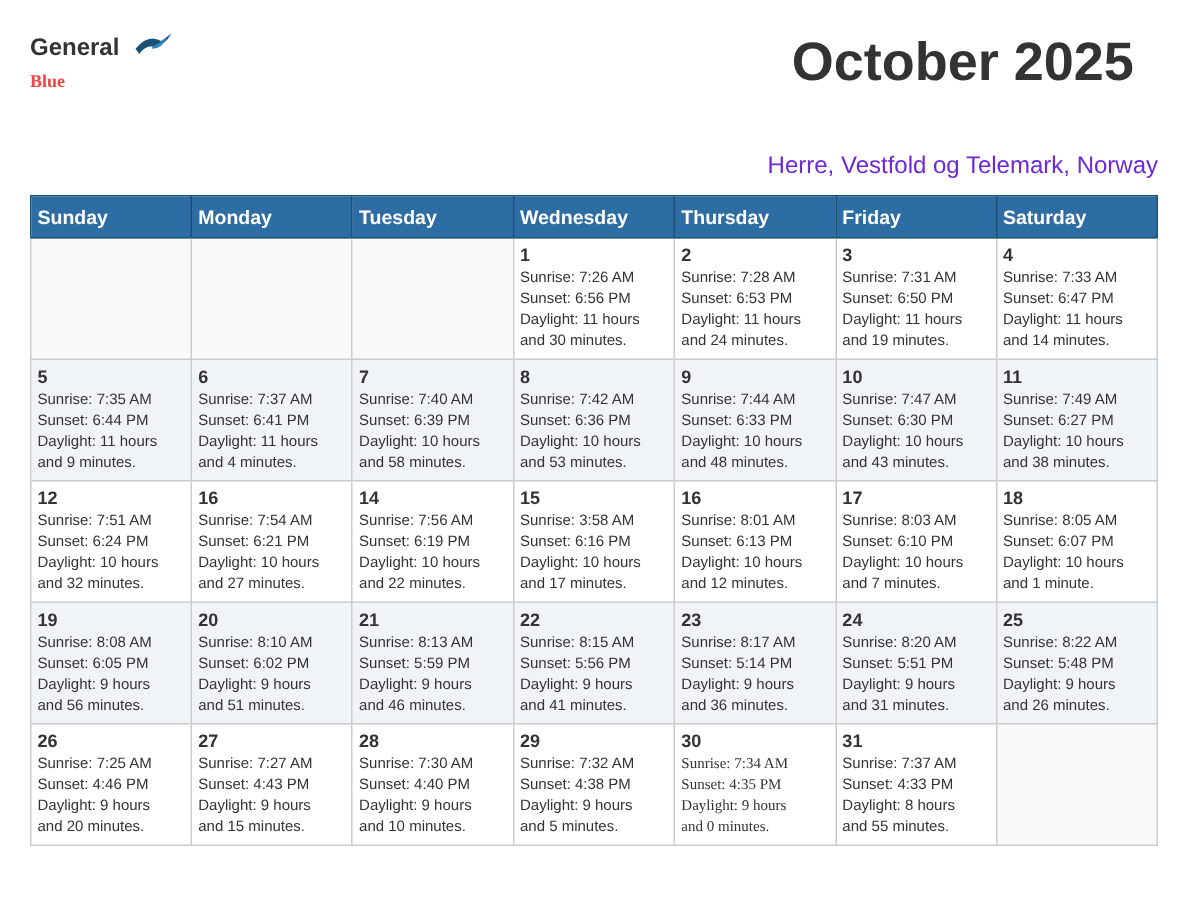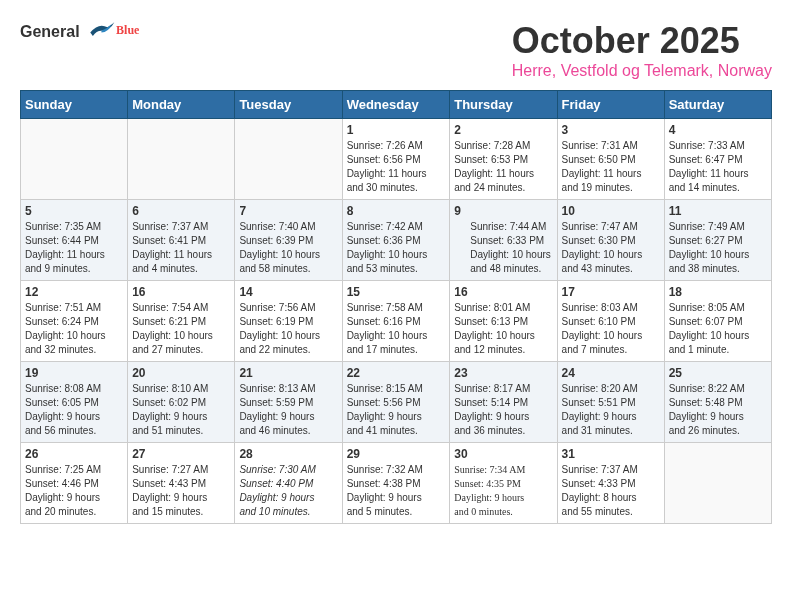--- a/index.html
+++ b/index.html
@@ -15,38 +15,39 @@
       justify-content: space-between;
       align-items: flex-start;
       margin-bottom: 10px;
     }
     .logo-icon {
       display: flex;
       align-items: center;
     }
     .logo-text {
       display: flex;
-      flex-direction: row;
+      flex-direction: column;
     }
     .logo-bird {
       width: 30px;
       height: 25px;
       margin-left: 2px;
     }
     .title-area {
-      text-align: left;
+      text-align: center;
     }
     .month-title {
       font-size: 36px;
       font-weight: bold;
       color: #333;
     }
     .location-title {
       font-size: 16px;
-      color: #ec4899;
+      color: #6d28d9;
+      margin-top: 40px;
     }
     .calendar {
       width: 100%;
       border-collapse: collapse;
       border: 1px solid #ccc;
     }
     .calendar th {
       background-color: #2e6da4;
       color: white;
       padding: 6px 4px;
@@ -180,21 +181,21 @@
         </td>
         <td>
           <div class="day-number">8</div>
           <div class="day-info" style="white-space: pre-line;">Sunrise: 7:42 AM
 Sunset: 6:36 PM
 Daylight: 10 hours
 and 53 minutes.</div>
         </td>
         <td>
           <div class="day-number">9</div>
-          <div class="day-info" style="white-space: pre-line; margin-left: 16px;">Sunrise: 7:44 AM
+          <div class="day-info" style="white-space: pre-line;">Sunrise: 7:44 AM
 Sunset: 6:33 PM
 Daylight: 10 hours
 and 48 minutes.</div>
         </td>
         <td>
           <div class="day-number">10</div>
           <div class="day-info" style="white-space: pre-line;">Sunrise: 7:47 AM
 Sunset: 6:30 PM
 Daylight: 10 hours
 and 43 minutes.</div>
@@ -224,21 +225,21 @@
         </td>
         <td>
           <div class="day-number">14</div>
           <div class="day-info" style="white-space: pre-line;">Sunrise: 7:56 AM
 Sunset: 6:19 PM
 Daylight: 10 hours
 and 22 minutes.</div>
         </td>
         <td>
           <div class="day-number">15</div>
-          <div class="day-info" style="white-space: pre-line;">Sunrise: 7:58 AM
+          <div class="day-info" style="white-space: pre-line;">Sunrise: 3:58 AM
 Sunset: 6:16 PM
 Daylight: 10 hours
 and 17 minutes.</div>
         </td>
         <td>
           <div class="day-number">16</div>
           <div class="day-info" style="white-space: pre-line;">Sunrise: 8:01 AM
 Sunset: 6:13 PM
 Daylight: 10 hours
 and 12 minutes.</div>
@@ -319,21 +320,21 @@
         </td>
         <td>
           <div class="day-number">27</div>
           <div class="day-info" style="white-space: pre-line;">Sunrise: 7:27 AM
 Sunset: 4:43 PM
 Daylight: 9 hours
 and 15 minutes.</div>
         </td>
         <td>
           <div class="day-number">28</div>
-          <div class="day-info" style="white-space: pre-line; font-style: italic;">Sunrise: 7:30 AM
+          <div class="day-info" style="white-space: pre-line;">Sunrise: 7:30 AM
 Sunset: 4:40 PM
 Daylight: 9 hours
 and 10 minutes.</div>
         </td>
         <td>
           <div class="day-number">29</div>
           <div class="day-info" style="white-space: pre-line;">Sunrise: 7:32 AM
 Sunset: 4:38 PM
 Daylight: 9 hours
 and 5 minutes.</div>

